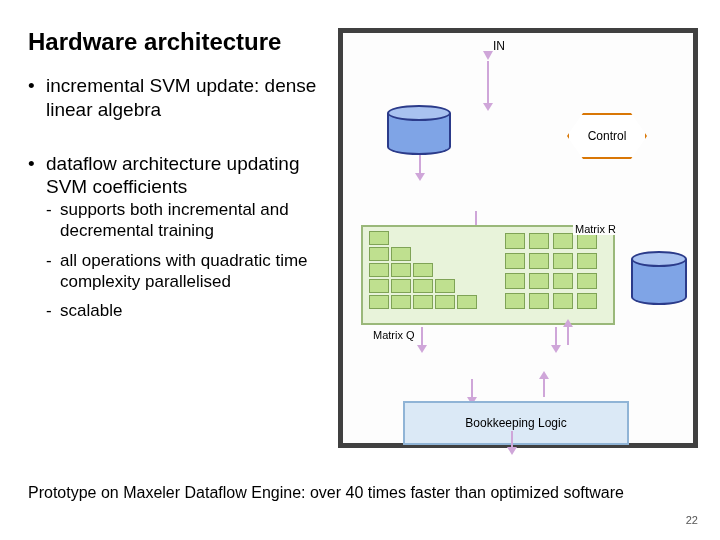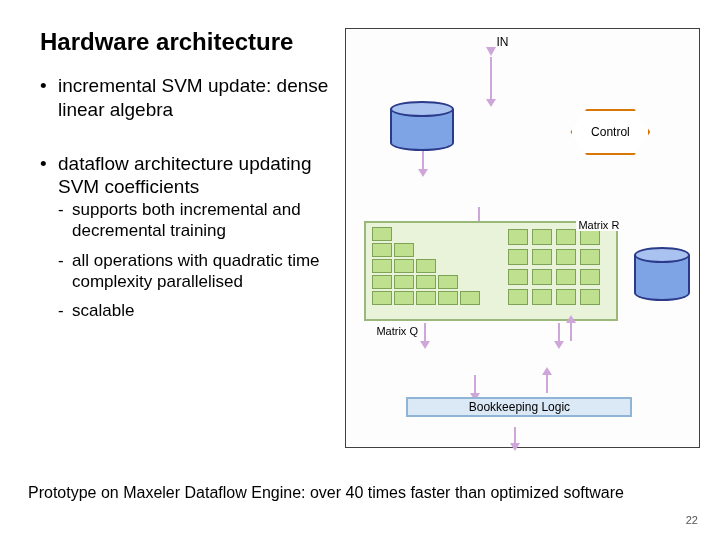--- a/index.html
+++ b/index.html
@@ -1,31 +1,31 @@
 <!DOCTYPE html>
 <html><head>
 <meta charset="utf-8">
 <style>
   * { box-sizing: border-box; margin: 0; padding: 0; }
   html, body { width: 720px; height: 540px; font-family: Arial, Helvetica, sans-serif; background: #fff; color: #000; }
-  .slide { position: relative; width: 720px; height: 540px; padding: 28px 20px 0 40px; }
+  .slide { position: relative; width: 720px; height: 540px; padding: 28px 20px 0 28px; }
   .title { font-size: 24px; font-weight: bold; margin-bottom: 18px; }
   .row { display: flex; flex-direction: row; align-items: flex-start; }
   .left { width: 310px; padding-right: 8px; }
   .bullets { list-style: none; font-size: 19px; line-height: 1.25; }
   .bullets > li { margin-bottom: 30px; padding-left: 18px; position: relative; }
   .bullets > li::before { content: "•"; position: absolute; left: 0; top: 0; }
   .sublist { list-style: none; font-size: 17px; margin-top: 0; }
   .sublist li { margin-bottom: 8px; padding-left: 14px; position: relative; }
   .sublist li::before { content: "-"; position: absolute; left: 0; top: 0; }
   .footer { position: absolute; bottom: 38px; left: 28px; right: 20px; font-size: 16px; }
   .pagenum { position: absolute; bottom: 14px; right: 22px; font-size: 11px; color: #555; }
 
   
-  .diagram { position: relative; width: 360px; height: 420px; margin-top: -46px; border: 1px solid #404040; background: #fdfdfd; }
+  .diagram { position: relative; width: 360px; height: 420px; margin-top: -46px; border: 5px solid #404040; background: #fdfdfd; }
   .in-label { position: absolute; top: 6px; left: 150px; font-size: 12px; }
   .tri-down { width: 0; height: 0; border-left: 5px solid transparent; border-right: 5px solid transparent; border-top: 9px solid #cfa6d9; position: absolute; }
   .arrow { position: absolute; width: 2px; background: #cfa6d9; }
   .arrow::after { content: ""; position: absolute; left: -4px; bottom: -8px; width: 0; height: 0; border-left: 5px solid transparent; border-right: 5px solid transparent; border-top: 8px solid #cfa6d9; }
   .arrow.up::after { bottom: auto; top: -8px; border-top: none; border-bottom: 8px solid #cfa6d9; }
 
   .cyl { position: absolute; width: 64px; }
   .cyl .top { width: 100%; height: 16px; border-radius: 50%; border: 2px solid #2b3b8a; position: relative; z-index: 2; }
   .cyl .body { width: 100%; border: 2px solid #2b3b8a; border-top: none; border-bottom: none; margin-top: -8px; position: relative; z-index: 1; }
   .cyl .bot { width: 100%; height: 16px; border-radius: 50%; border: 2px solid #2b3b8a; border-top: none; margin-top: -8px; }
@@ -141,21 +141,21 @@
       </div>
 
       <div class="arrow" style="top:294px;left:78px;height:18px;"></div>
       <div class="arrow" style="top:294px;left:212px;height:18px;"></div>
       <div class="arrow up" style="top:294px;left:224px;height:18px;"></div>
 
 
       <div class="arrow" style="top:346px;left:128px;height:18px;"></div>
       <div class="arrow up" style="top:346px;left:200px;height:18px;"></div>
 
-      <div class="box ltbl" style="top:368px;left:60px;width:226px;height:20px;">
+      <div class="box ltbl" style="top:368px;left:60px;width:226px;height:44px;">
         <span>Bookkeeping Logic</span>
       </div>
 
       <div class="arrow" style="top:398px;left:168px;height:16px;"></div>
     </div>
   </div>
 
   <div class="footer">Prototype on Maxeler Dataflow  Engine: over 40 times faster than optimized software</div>
   <div class="pagenum">22</div>
 </div>

